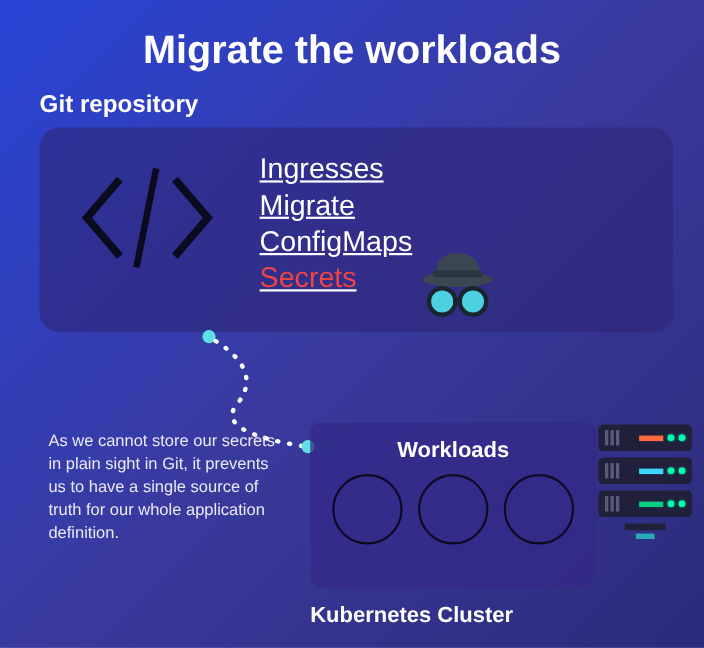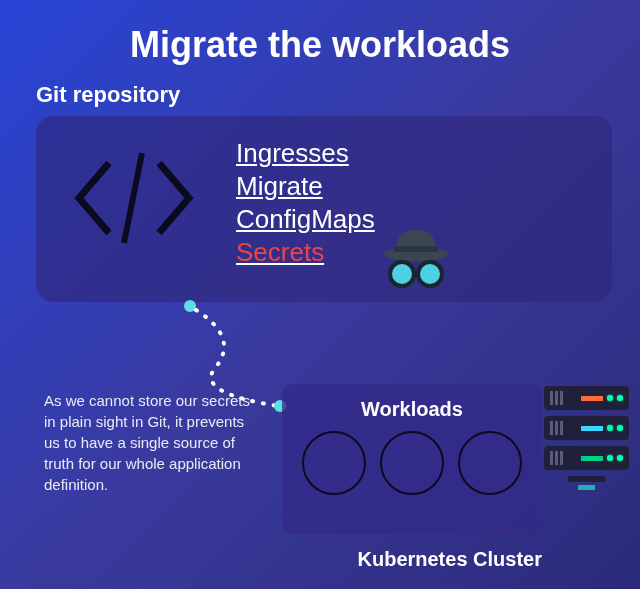--- a/index.html
+++ b/index.html
@@ -100,21 +100,21 @@
       width: 64px;
       height: 64px;
       border-radius: 50%;
       border: 2.5px solid #0b0b20;
     }
     .cluster-label {
       position: absolute;
       left: 282px;
       top: 548px;
       width: 260px;
-      text-align: right;
+      text-align: left;
       font-size: 20px;
       font-weight: 600;
     }
     .servers {
       position: absolute;
       left: 544px;
       top: 386px;
       width: 85px;
     }
     .server {

